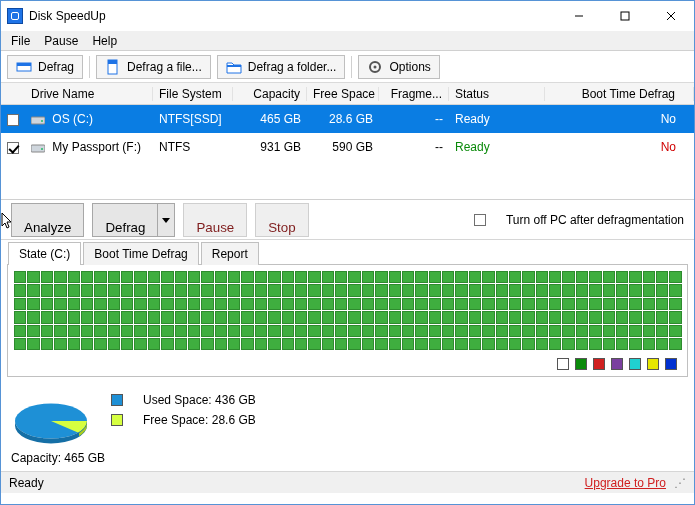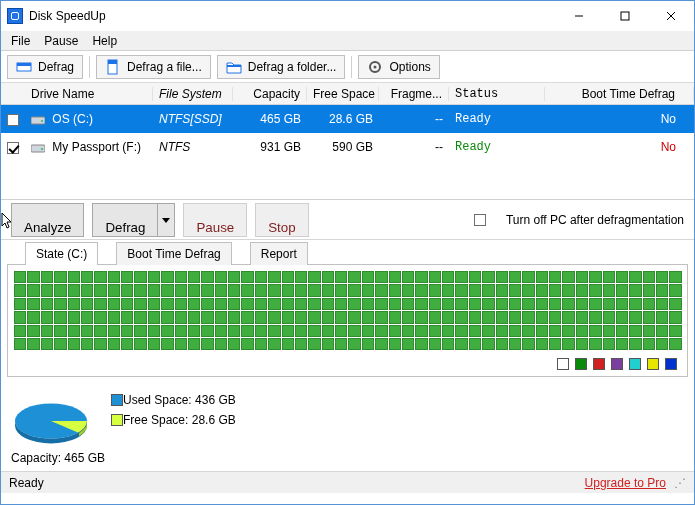--- a/index.html
+++ b/index.html
@@ -22,25 +22,25 @@
   .tbtn .icon svg { width:16px; height:16px; }
   .sep { width:1px; height:22px; background:#d0d0d0; }
   
   .table-wrap { border-bottom:1px solid #d0d0d0; }
   .thead, .trow { display:flex; align-items:center; }
   .thead { background:#f5f5f5; border-bottom:1px solid #d6d6d6; height:22px; }
   .th, .td { padding:0 6px; font-size:12px; white-space:nowrap; overflow:hidden; }
   .th { border-right:1px solid #e2e2e2; }
   .c-chk { width:24px; text-align:center; }
   .c-name { width:128px; }
-  .c-fs   { width:80px;font-style:italic; }
+  .c-fs   { width:80px; }
   .c-cap  { width:74px; text-align:right; }
   .c-free { width:72px; text-align:right; }
   .c-frag { width:70px; text-align:right; }
-  .c-stat { width:96px;font-family:Liberation Mono, monospace; }
+  .c-stat { width:96px; }
   .c-btd  { flex:1; text-align:right; padding-right:18px; }
   .trow { height:28px; }
   .trow.sel { background:#0a7de3; color:#fff; }
   .trow .drive-icon { display:inline-flex; vertical-align:middle; margin-right:4px; }
   .drive-icon svg { width:14px; height:12px; }
   .status-ready { color:#0a8a0a; }
   .trow.sel .status-ready { color:#fff; }
   .no-red { color:#d00000; }
   .trow.sel .no-red { color:#ffffff; }
   .chk { display:inline-block; width:12px; height:12px; border:1px solid #6f6f6f; background:#fff; vertical-align:middle; position:relative; }
@@ -50,34 +50,34 @@
   .actions { display:flex; align-items:center; height:40px; padding:0 10px; border-bottom:1px solid #d6d6d6; gap:8px; }
   .btn { height:24px; padding:16px 12px; border:1px solid #a7a7a7; background:#e6e6e6; }
   .btn.d { color:#7f1d1d; background:#efefef; border-color:#cfcfcf; }
   .btn-split { display:flex; }
   .btn-split .btn { border-right:none; }
   .btn-split .caret { width:18px; border:1px solid #a7a7a7; background:#e6e6e6; display:flex; align-items:center; justify-content:center; }
   .caret svg { width:8px; height:8px; }
   .spacer { flex:1; }
   .chklabel { display:flex; align-items:center; gap:20px; }
   
-  .tabs { display:flex; align-items:end; height:24px; padding:0 24px; gap:16px; }
+  .tabs { display:flex; align-items:end; height:24px; padding:0 7px; gap:0; }
   .tab { padding:4px 10px; border:1px solid #c0c0c0; border-bottom:none; background:#fff; font-size:12px; position:relative; top:1px; margin-right:2px; }
   .tab:not(.active) { background:#f3f3f3; }
   .tabbody { border:1px solid #c0c0c0; margin:0 6px; padding:6px; background:#fff; }
   
   .grid { display:grid; grid-template-columns: repeat(50,1fr); gap:1px; background:#fff; }
   .cell { aspect-ratio:1/1; background:#3fae3f; border:1px solid #2e8b2e; }
   .legend-colors { display:flex; justify-content:flex-end; gap:6px; padding:8px 4px 0; }
   .sw { width:12px; height:12px; border:1px solid #555; }
   
   .bottom { display:flex; align-items:flex-start; padding:6px 10px 2px; gap:20px; margin-top:4px; }
   .pie { width:80px; height:60px; }
   .pielegend { display:flex; flex-direction:column; gap:6px; font-size:12px; padding-top:6px; }
-  .pielegend .row { display:flex; align-items:center; gap:0; }
+  .pielegend .row { display:flex; align-items:center; gap:20px; }
   .cap { padding:2px 10px 6px; font-size:12px; }
   
   .statusbar { height:22px; background:#f0f0f0; border-top:1px solid #d6d6d6; display:flex; align-items:center; padding:0 8px; }
   .statusbar .spacer { flex:1; }
   .upgrade { color:#d02020; text-decoration:underline; }
   .grip { margin-left:8px; color:#888; }
   .cursor { position:absolute; margin-left:-10px; margin-top:6px; }
 </style>
 </head>
 <body>

